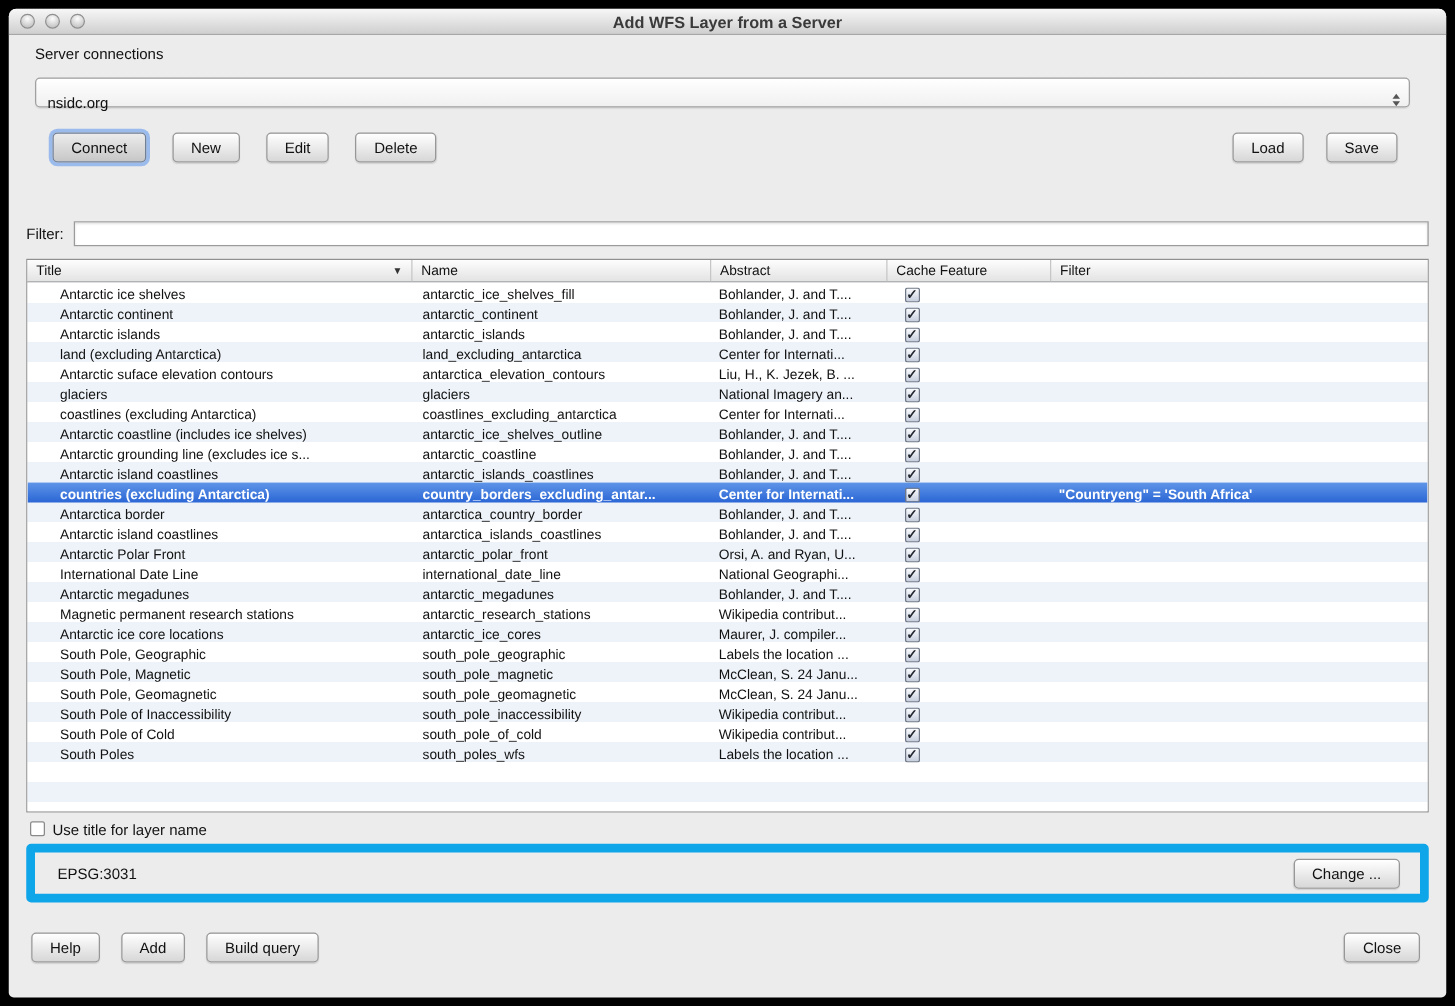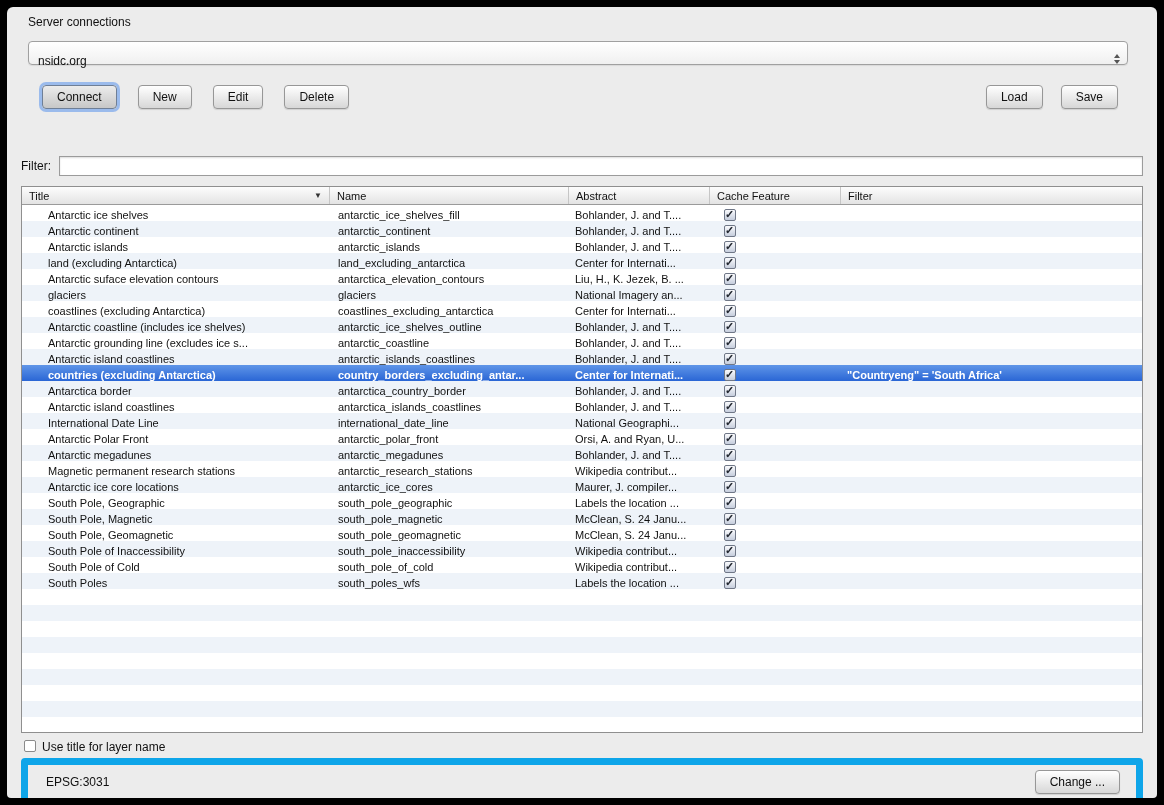--- a/index.html
+++ b/index.html
@@ -40,21 +40,21 @@
   .conn-buttons .right-group { margin-left:auto; display:flex; gap:18px; }
 
   
   .filter-row { display:flex; align-items:center; margin-top:47px; }
   .filter-label { font-size:12px; color:#111; }
   .filter-input { flex:1; margin-left:8px; height:20px; border:1px solid #9b9b9b;
                   background:#fff; box-shadow:inset 0 1px 2px rgba(0,0,0,.14);
                   font-family:"Liberation Sans",sans-serif; font-size:12px; padding:0 4px; }
 
   
-  .table { margin-top:10px; height:547px; border:1px solid #8f8f8f; background:#fff;
+  .table { margin-top:10px; height:443px; border:1px solid #8f8f8f; background:#fff;
            display:flex; flex-direction:column; font-size:11px; color:#111; }
   .thead { display:flex; height:18px; background:linear-gradient(#fdfdfd,#e3e3e3);
            border-bottom:1px solid #9a9a9a; flex:none; }
   .th { display:flex; align-items:center; padding:0 7px; border-right:1px solid #c6c6c6;
         white-space:nowrap; overflow:hidden; }
   .th-title { width:308px; justify-content:space-between; }
   .th-name { width:239px; }
   .th-abstract { width:141px; }
   .th-cache { width:131px; }
   .th-filter { flex:1; border-right:none; }
@@ -89,20 +89,28 @@
   
   .footer { display:flex; gap:17px; margin:24px 7px 0 4px; align-items:center; }
   .footer .close-wrap { margin-left:auto; }
 </style>
 </head>
 <body>
 
 <div class="desktop">
   <div class="dialog">
 
+    <div class="titlebar">
+      <div class="traffic-lights">
+        <span class="tl"></span>
+        <span class="tl"></span>
+        <span class="tl"></span>
+      </div>
+      <div class="win-title">Add WFS Layer from a Server</div>
+    </div>
 
     <div class="content">
 
       <div class="section-label">Server connections</div>
 
       <div class="combo">
         <span>nsidc.org</span>
         <span class="combo-arrows">
           <span class="arr-up"></span>
           <span class="arr-down"></span>
@@ -249,32 +257,32 @@
             <div class="tr">
               <div class="td td-title">Antarctic island coastlines</div>
               <div class="td td-name">antarctica_islands_coastlines</div>
               <div class="td td-abstract">Bohlander, J. and T....</div>
               <div class="td td-cache">
                 <span class="mac-check checked"></span>
               </div>
               <div class="td td-filter"></div>
             </div>
             <div class="tr">
+              <div class="td td-title">Antarctic Polar Front</div>
+              <div class="td td-name">antarctic_polar_front</div>
+              <div class="td td-abstract">Orsi, A. and Ryan, U...</div>
+              <div class="td td-cache">
+                <span class="mac-check checked"></span>
+              </div>
+              <div class="td td-filter"></div>
+            </div>
+            <div class="tr">
               <div class="td td-title">International Date Line</div>
               <div class="td td-name">international_date_line</div>
               <div class="td td-abstract">National Geographi...</div>
-              <div class="td td-cache">
-                <span class="mac-check checked"></span>
-              </div>
-              <div class="td td-filter"></div>
-            </div>
-            <div class="tr">
-              <div class="td td-title">Antarctic Polar Front</div>
-              <div class="td td-name">antarctic_polar_front</div>
-              <div class="td td-abstract">Orsi, A. and Ryan, U...</div>
               <div class="td td-cache">
                 <span class="mac-check checked"></span>
               </div>
               <div class="td td-filter"></div>
             </div>
             <div class="tr">
               <div class="td td-title">Antarctic megadunes</div>
               <div class="td td-name">antarctic_megadunes</div>
               <div class="td td-abstract">Bohlander, J. and T....</div>
               <div class="td td-cache">

